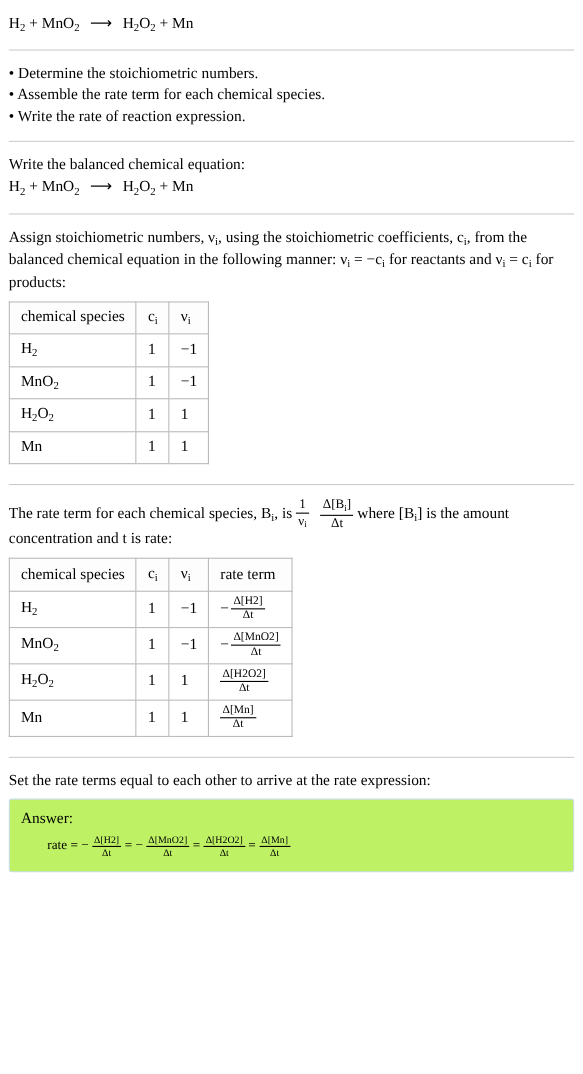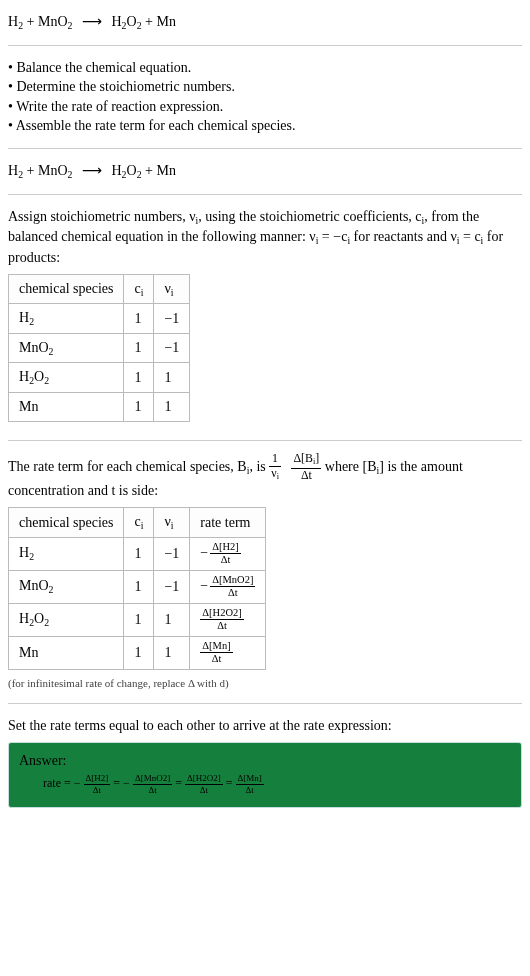--- a/index.html
+++ b/index.html
@@ -35,21 +35,21 @@
   vertical-align: middle;
   text-align: center;
   font-size: 0.85em;
   line-height: 1;
 }
 .frac .num { display: block; padding: 0 2px 1px 2px; border-bottom: 1px solid #000; }
 .frac .den { display: block; padding: 1px 2px 0 2px; }
 .small-frac { font-size: 0.75em; }
 .note { font-size: 11px; color: #444; margin-top: 2px; }
 .answer-box {
-  background: #15803d;
+  background: #bef264;
   border: 1px solid #c8dde0;
   border-radius: 3px;
   padding: 8px 10px;
   margin-top: 6px;
 }
 .answer-box .label { margin-bottom: 4px; }
 .answer-box .rate { padding-left: 24px; margin-bottom: 4px; font-size: 12px; }
 .answer-box .assume { padding-left: 24px; font-size: 11px; }
 .rate-term, .ital { }
 .minus { margin-right: 2px; }
@@ -62,30 +62,30 @@
     <span><span>H</span><sub>2</sub></span><span> + </span><span><span>MnO</span><sub>2</sub></span>
     <span class="arrow">⟶</span>
     <span><span>H</span><sub>2</sub><span>O</span><sub>2</sub></span><span> + </span><span>Mn</span>
   </div>
 </div>
 
 <hr class="sep">
 
 <div class="section">
   <ul class="plan">
-    <li>Balance the chemical equation.</li>
     <li>Determine the stoichiometric numbers.</li>
+    <li>Assemble the rate term for each chemical species.</li>
     <li>Write the rate of reaction expression.</li>
-    <li>Assemble the rate term for each chemical species.</li>
   </ul>
 </div>
 
 <hr class="sep">
 
 <div class="section">
+  <div>Write the balanced chemical equation:</div>
   <div class="eq">
     <span><span>H</span><sub>2</sub></span><span> + </span><span><span>MnO</span><sub>2</sub></span>
     <span class="arrow">⟶</span>
     <span><span>H</span><sub>2</sub><span>O</span><sub>2</sub></span><span> + </span><span>Mn</span>
   </div>
 </div>
 
 <hr class="sep">
 
 <div class="section">
@@ -128,21 +128,21 @@
   <span>The rate term for each chemical species, B</span><sub class="ital">i</sub><span>, is </span>
   <span class="frac">
     <span class="num">1</span>
     <span class="den"><span class="ital"><span>ν</span><sub>i</sub></span></span>
   </span>
   &nbsp;
   <span class="frac">
     <span class="num"><span>Δ[B</span><sub class="ital">i</sub><span>]</span></span>
     <span class="den"><span>Δ</span><span class="ital">t</span></span>
   </span>
-  <span> where [B</span><sub class="ital">i</sub><span>] is the amount concentration and </span><span class="ital">t</span><span> is side:</span>
+  <span> where [B</span><sub class="ital">i</sub><span>] is the amount concentration and </span><span class="ital">t</span><span> is rate:</span>
 
   <table class="data">
     <tbody>
         <tr>
       <th>chemical species</th>
       <th><span class="ital"><span>c</span><sub>i</sub></span></th>
       <th><span class="ital"><span>ν</span><sub>i</sub></span></th>
       <th>rate term</th>
     </tr>
     <tr>
@@ -164,21 +164,20 @@
       <td><span class="frac small-frac"><span class="num">Δ[H2O2]</span><span class="den">Δt</span></span></td>
     </tr>
     <tr>
       <td>Mn</td>
       <td>1</td>
       <td>1</td>
       <td><span class="frac small-frac"><span class="num">Δ[Mn]</span><span class="den">Δt</span></span></td>
     </tr>
   </tbody>
     </table>
-  <div class="note">(for infinitesimal rate of change, replace Δ with d)</div>
 </div>
 
 <hr class="sep">
 
 <div class="section">
   <div>Set the rate terms equal to each other to arrive at the rate expression:</div>
   <div class="answer-box">
     <div class="label">Answer:</div>
     <div class="rate">
       <span>rate = </span>

